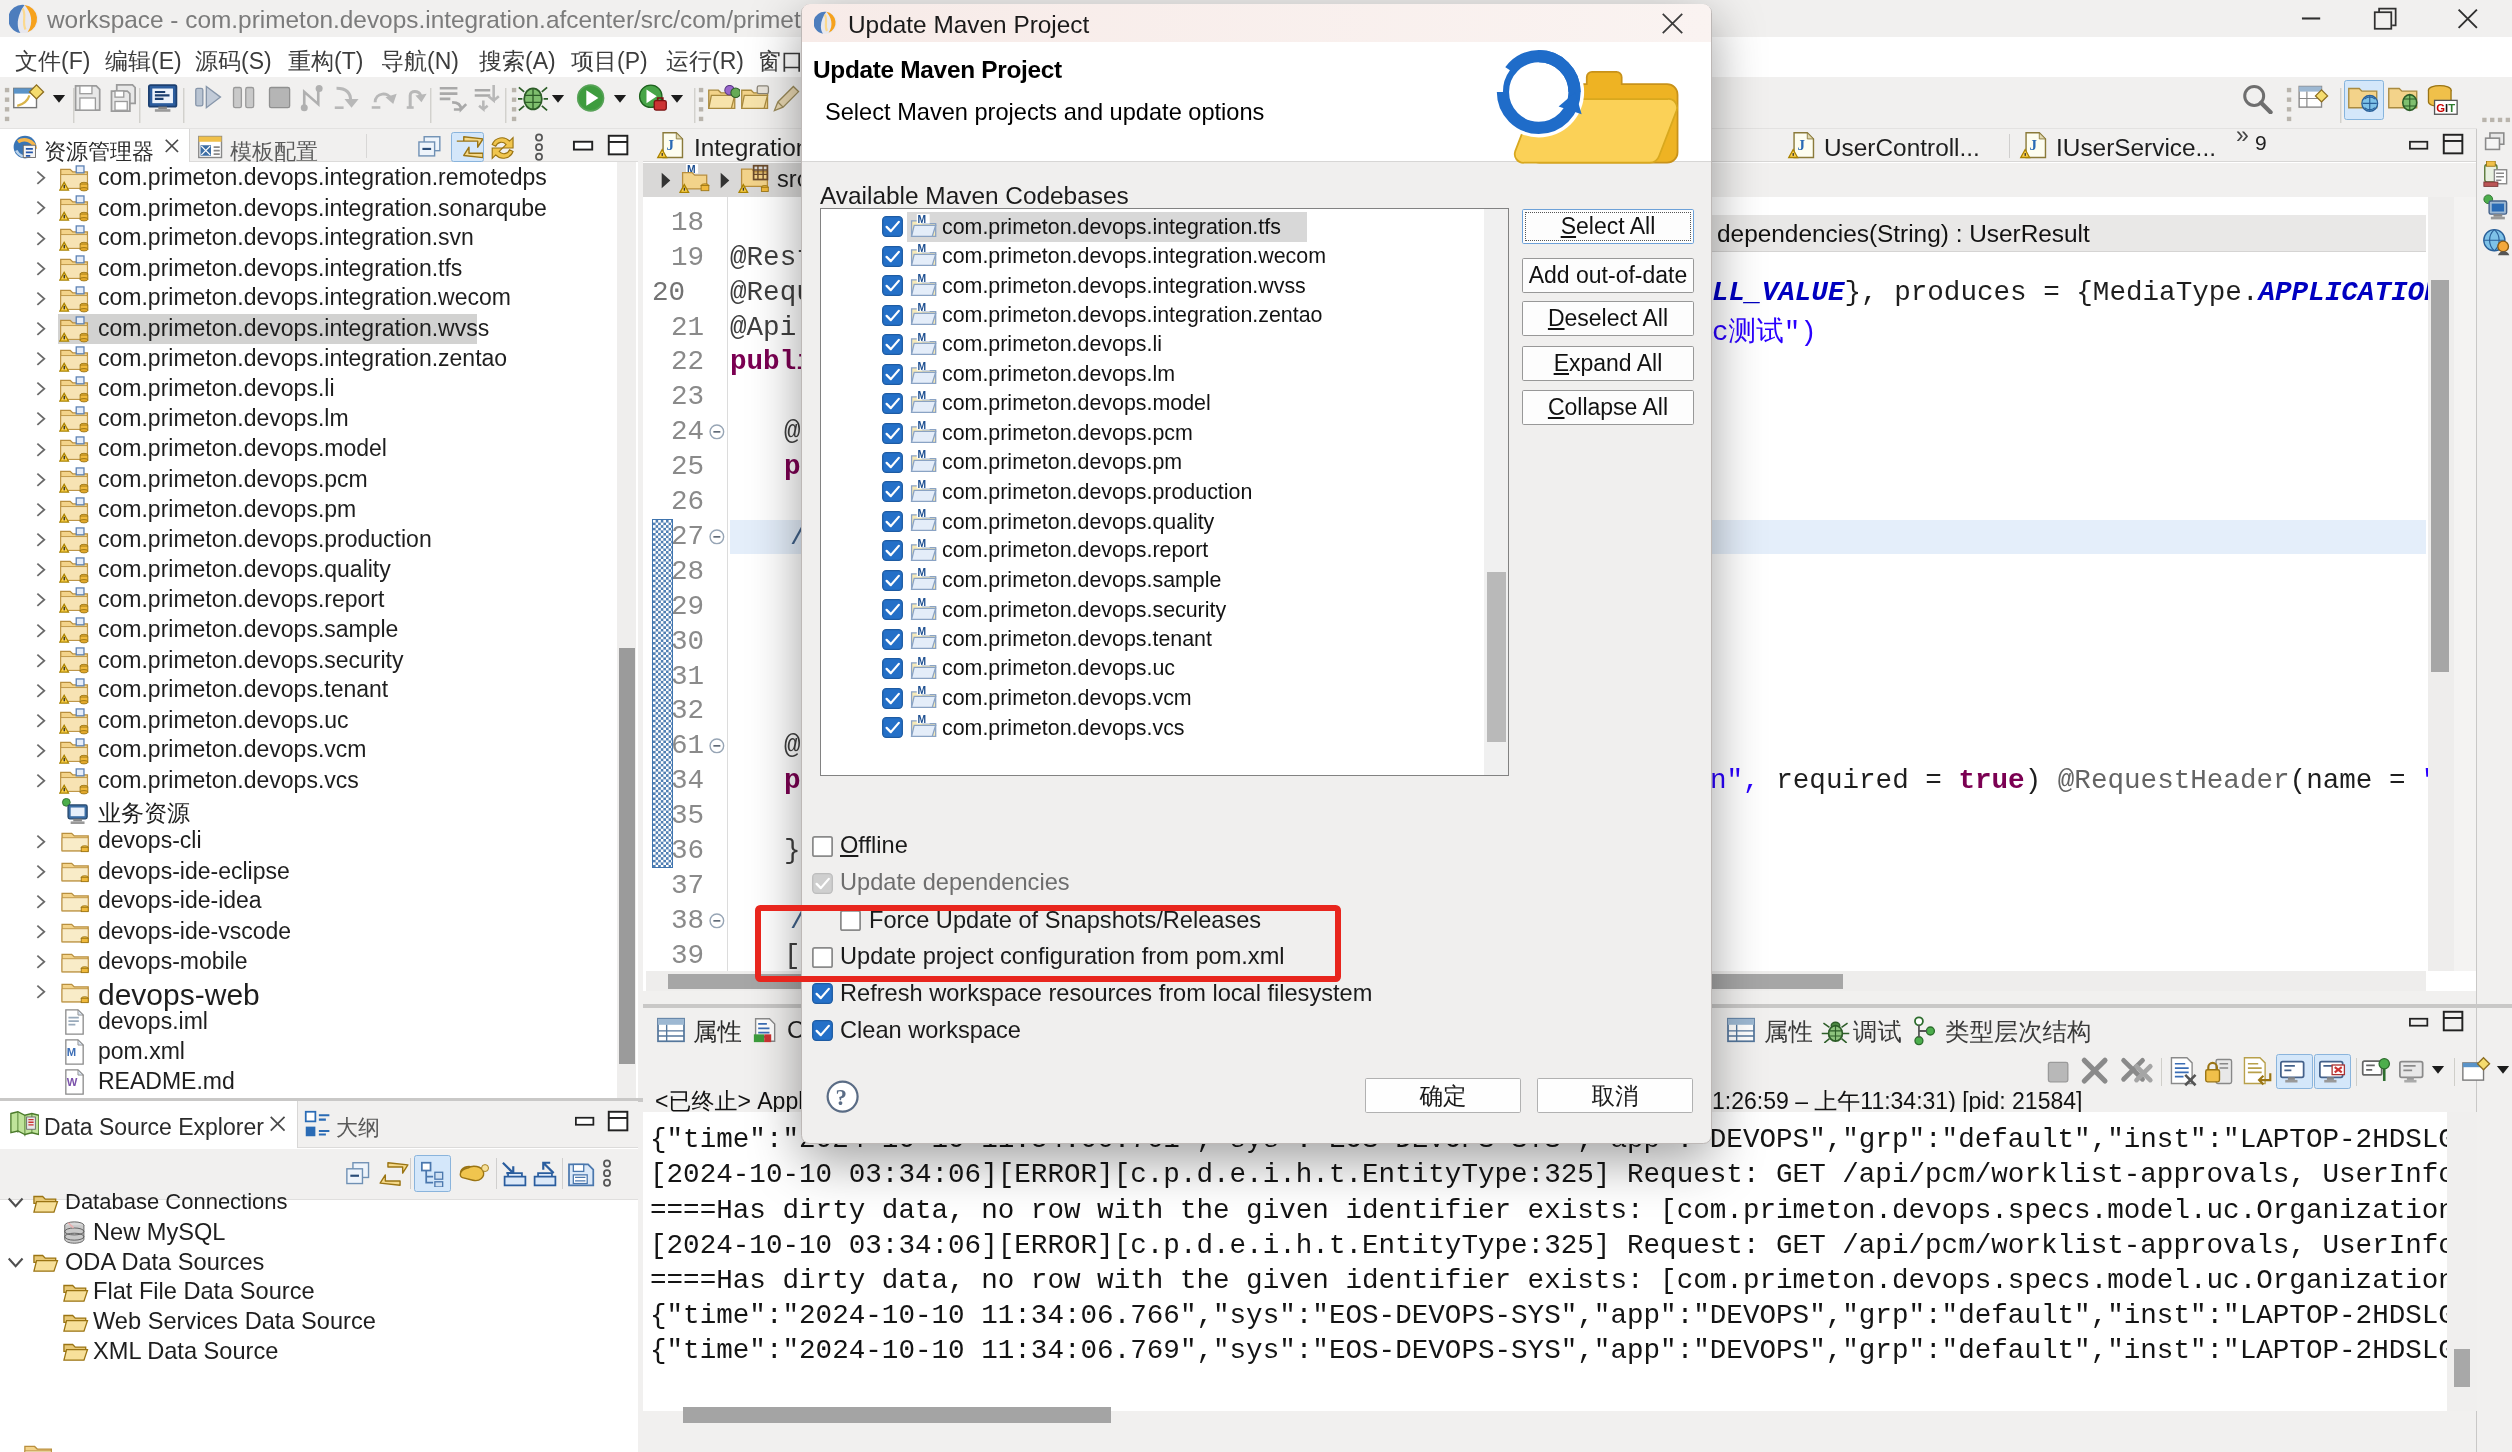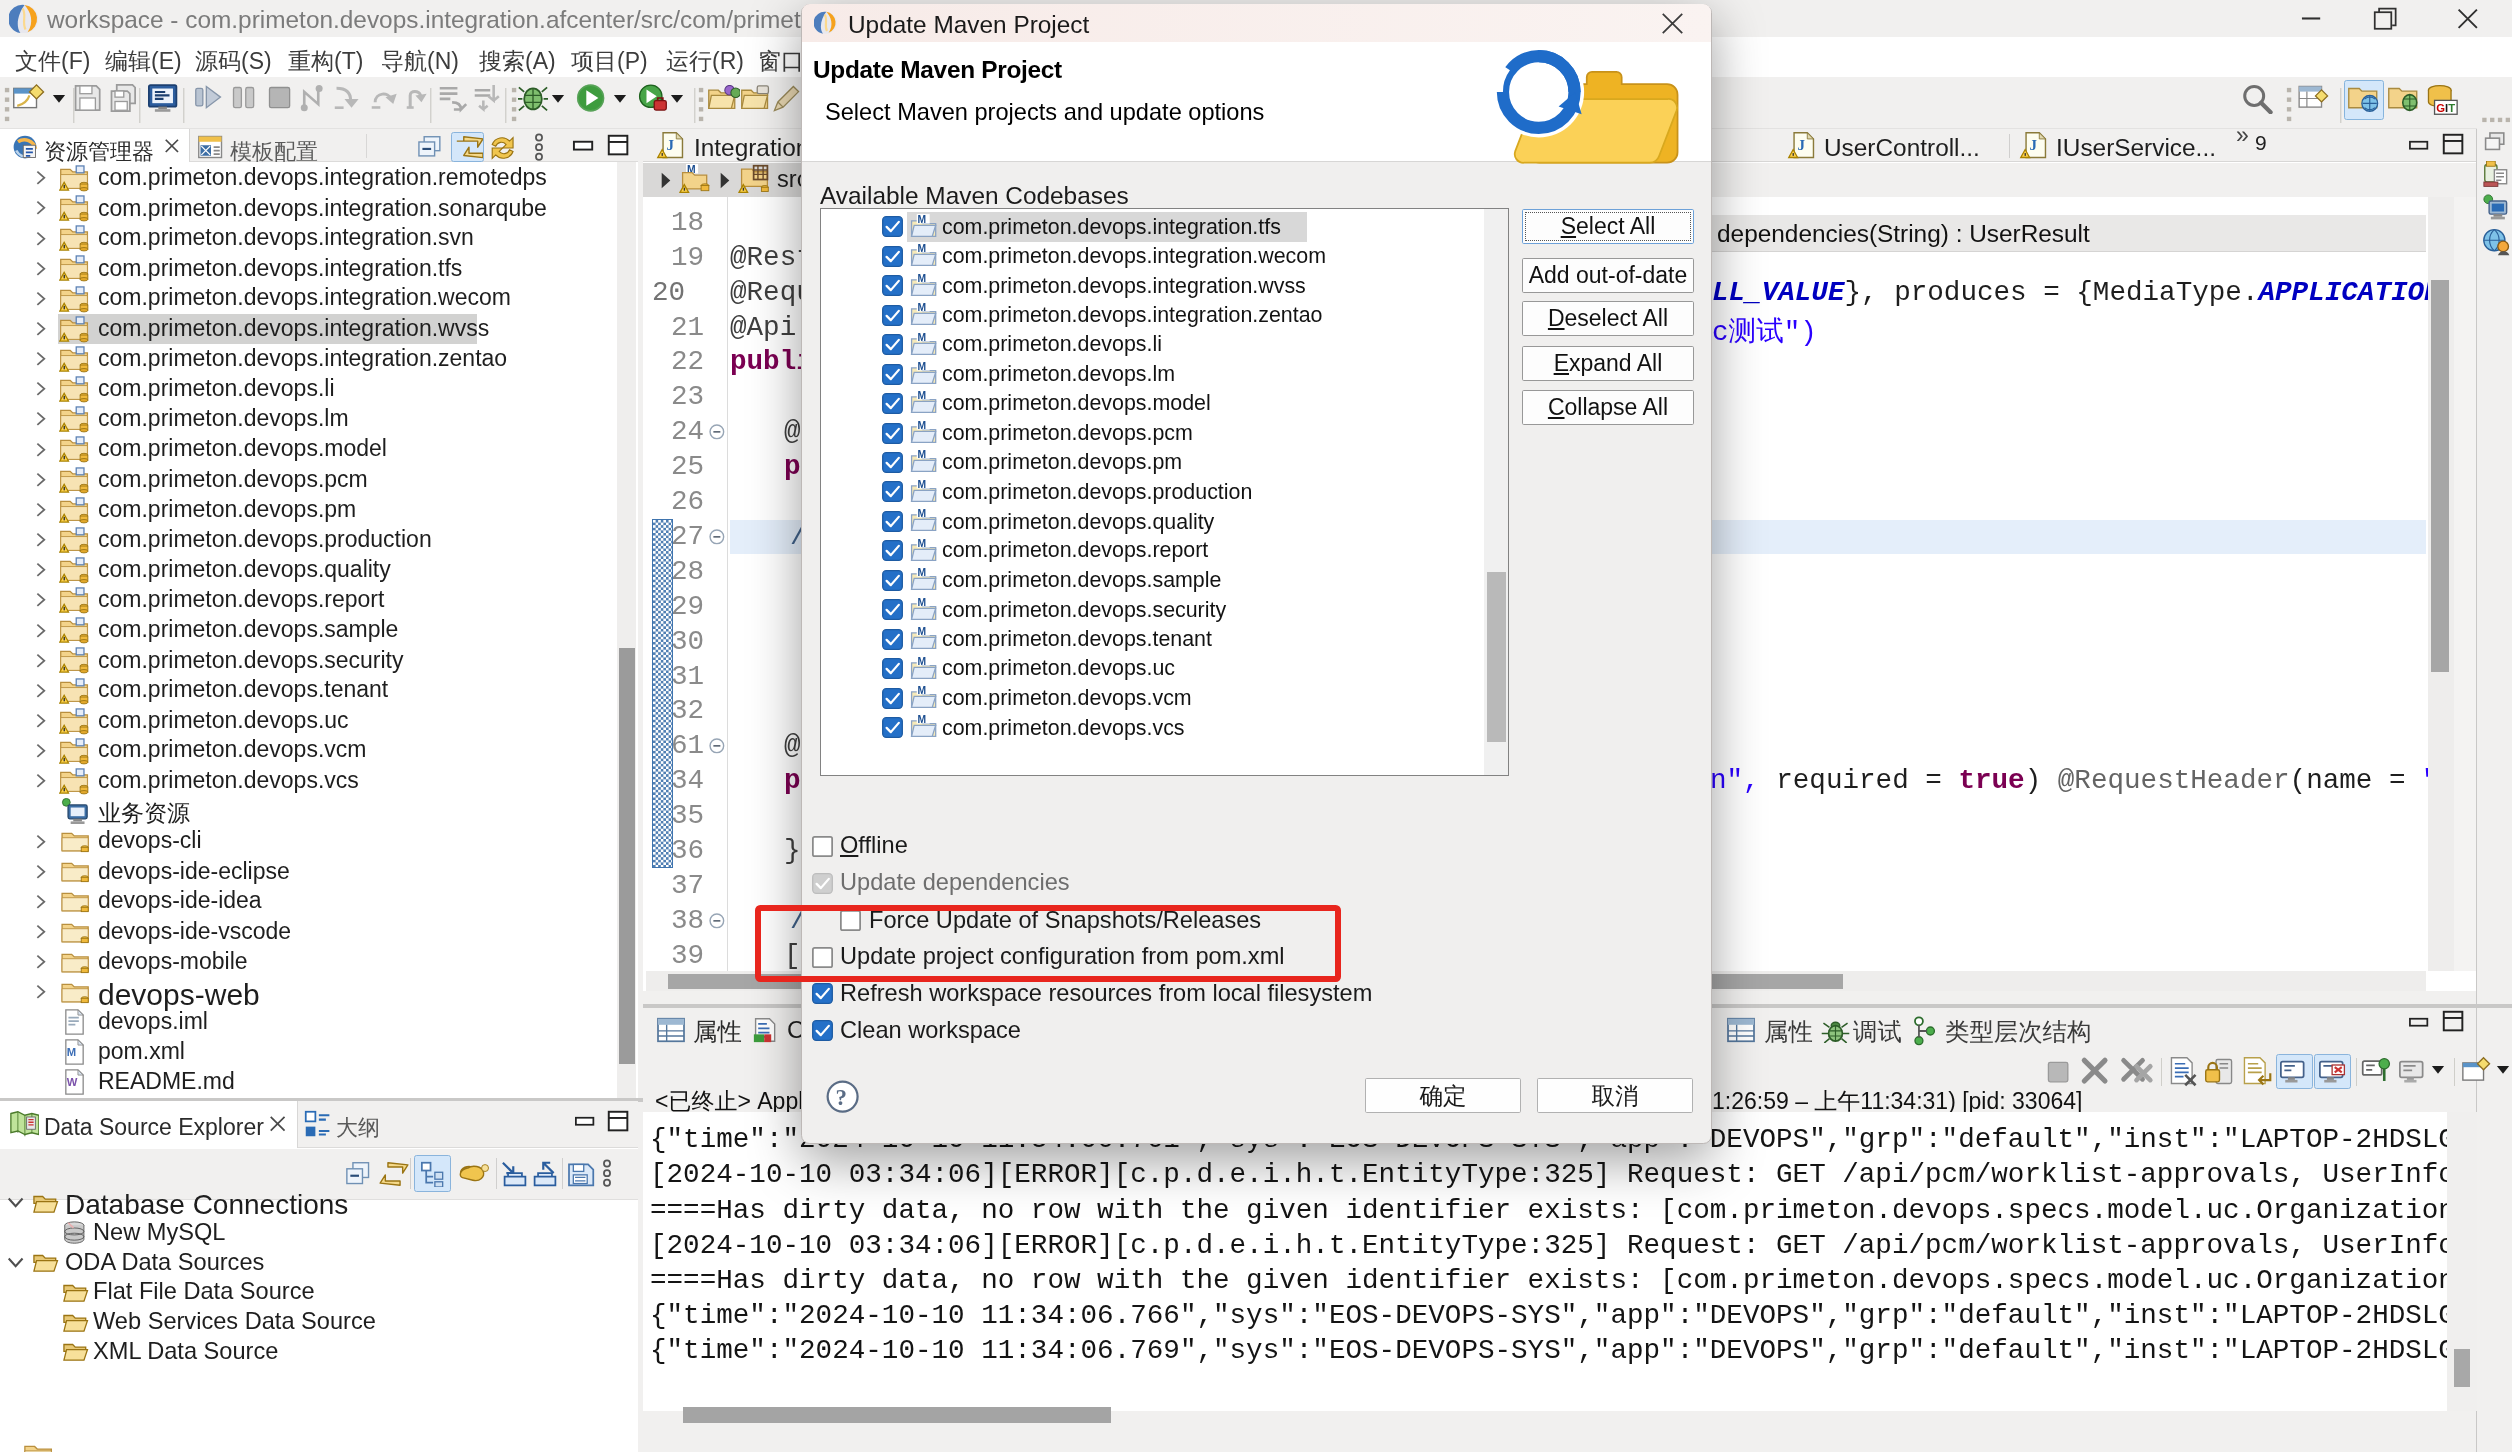--- a/index.html
+++ b/index.html
@@ -730,21 +730,21 @@
       <circle cx="8" cy="27" r="3.5"></circle>
     </g>
   </svg>
 <svg style="position:absolute;left:7px;top:1195px" width="19" height="15.7" viewBox="0 0 22 18">
     <path d="M2 4 L10 13 L18 4" stroke="#4f4f4f" stroke-width="2.4" fill="none"></path>
   </svg>
 <svg style="position:absolute;left:33px;top:1193px" width="28" height="22.3" viewBox="0 0 32 25.6">
 <path d="M1 4 h10 l3 3 h12 v5 H1 Z" fill="#e8c977" stroke="#9a7413" stroke-width="1.5"></path>
 <path d="M4 10 h24 l-4 12 H1 Z" fill="#f7e09a" stroke="#9a7413" stroke-width="1.5"></path>
   </svg>
-<div class="a" style="left:65px;top:1189px;font-size:28px;color:#1e1e1e;white-space:nowrap">Database Connections</div>
+<div class="a" style="left:65px;top:1189px;font-size:22px;color:#1e1e1e;white-space:nowrap">Database Connections</div>
 <svg style="position:absolute;left:63px;top:1221px" width="24.4" height="24.4" viewBox="0 0 28 28">
     <ellipse cx="13" cy="5" rx="11" ry="4" fill="#d8d8d8" stroke="#555"></ellipse>
 <path d="M2 5 v16 c0 2.5 5 4.5 11 4.5 s11 -2 11 -4.5 V5" fill="#c9c9c9" stroke="#555"></path>
 <ellipse cx="13" cy="12" rx="11" ry="4" fill="none" stroke="#555"></ellipse>
 <ellipse cx="13" cy="18" rx="11" ry="4" fill="none" stroke="#555"></ellipse>
 <path d="M6 2 l6 6" stroke="#e8b0b0" stroke-width="2"></path>
   </svg>
 <div class="a" style="left:93px;top:1219px;font-size:23.6px;color:#1e1e1e;white-space:nowrap">New MySQL</div>
 <svg style="position:absolute;left:7px;top:1255px" width="19" height="15.7" viewBox="0 0 22 18">
     <path d="M2 4 L10 13 L18 4" stroke="#4f4f4f" stroke-width="2.4" fill="none"></path>
@@ -1040,21 +1040,21 @@
 <div class="a" style="left:2454px;top:1058px;width:0.9px;height:28px;background:#cfcec9"></div>
 <svg style="position:absolute;left:2461px;top:1056px" width="33" height="31" viewBox="0 0 38 36">
     <rect x="2" y="8" width="24" height="20" fill="#fff" stroke="#777" stroke-width="1.6"></rect>
 <rect x="2" y="8" width="24" height="5" fill="#5a93c8"></rect>
 <path d="M26 2 l7 7 -7 7 -7 -7 Z" fill="#f5dc6e" stroke="#8c6d1f" stroke-width="1.5"></path>
   </svg>
 <svg style="position:absolute;left:2496px;top:1065px" width="14" height="10.5" viewBox="0 0 16 12">
     <path d="M1 1 h14 l-7 9 Z" fill="#1c1c1c"></path>
   </svg>
 <div class="a" style="left:655px;top:1086px;font-size:23px;color:#111;white-space:nowrap">&lt;已终止&gt; Application [EOS-DEVOPS]...</div>
-<div class="a" style="left:1712px;top:1086px;font-size:23px;color:#111;white-space:nowrap">1:26:59 – 上午11:34:31) [pid: 33064]</div>
+<div class="a" style="left:1712px;top:1086px;font-size:23px;color:#111;white-space:nowrap">1:26:59 – 上午11:34:31) [pid: 21584]</div>
 <div class="a" style="left:643px;top:1112px;width:1804px;height:299px;background:#fff;overflow:hidden">
 <div class="a mono" style="left:7px;top:12.2px;color:#141414">{"time":"2024-10-10 11:34:06.761","sys":"EOS-DEVOPS-SYS","app":"DEVOPS","grp":"default","inst":"LAPTOP-2HDSLGI6"</div>
 <div class="a mono" style="left:7px;top:47px;color:#141414">[2024-10-10 03:34:06][ERROR][c.p.d.e.i.h.t.EntityType:325] Request: GET /api/pcm/worklist-approvals, UserInfo:</div>
 <div class="a mono" style="left:7px;top:83px;color:#141414">====Has dirty data, no row with the given identifier exists: [com.primeton.devops.specs.model.uc.Organization#</div>
 <div class="a mono" style="left:7px;top:118px;color:#141414">[2024-10-10 03:34:06][ERROR][c.p.d.e.i.h.t.EntityType:325] Request: GET /api/pcm/worklist-approvals, UserInfo:</div>
 <div class="a mono" style="left:7px;top:153px;color:#141414">====Has dirty data, no row with the given identifier exists: [com.primeton.devops.specs.model.uc.Organization#</div>
 <div class="a mono" style="left:7px;top:188px;color:#141414">{"time":"2024-10-10 11:34:06.766","sys":"EOS-DEVOPS-SYS","app":"DEVOPS","grp":"default","inst":"LAPTOP-2HDSLGI6"</div>
 <div class="a mono" style="left:7px;top:223px;color:#141414">{"time":"2024-10-10 11:34:06.769","sys":"EOS-DEVOPS-SYS","app":"DEVOPS","grp":"default","inst":"LAPTOP-2HDSLGI6"</div>
 </div>
 <div class="a" style="left:2447px;top:1112px;width:30px;height:299px;background:#f0efee"></div>

